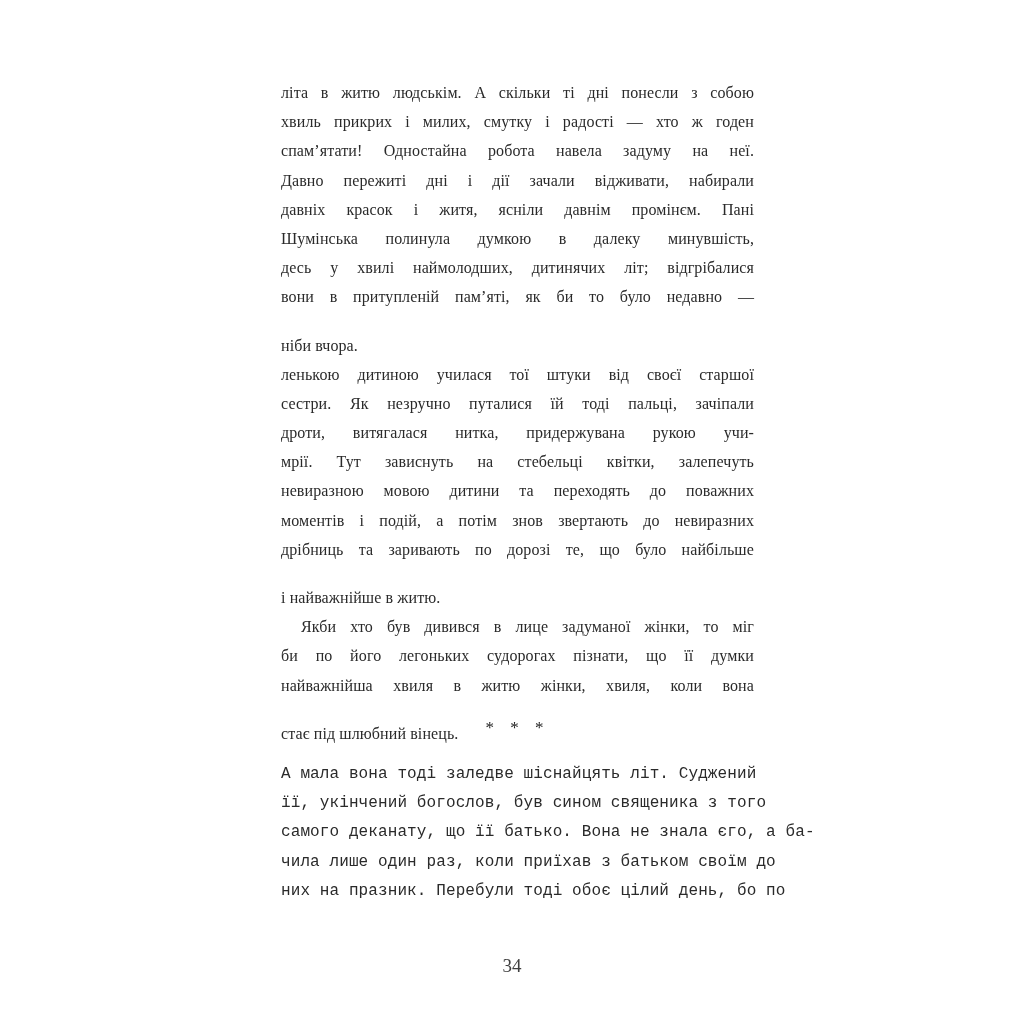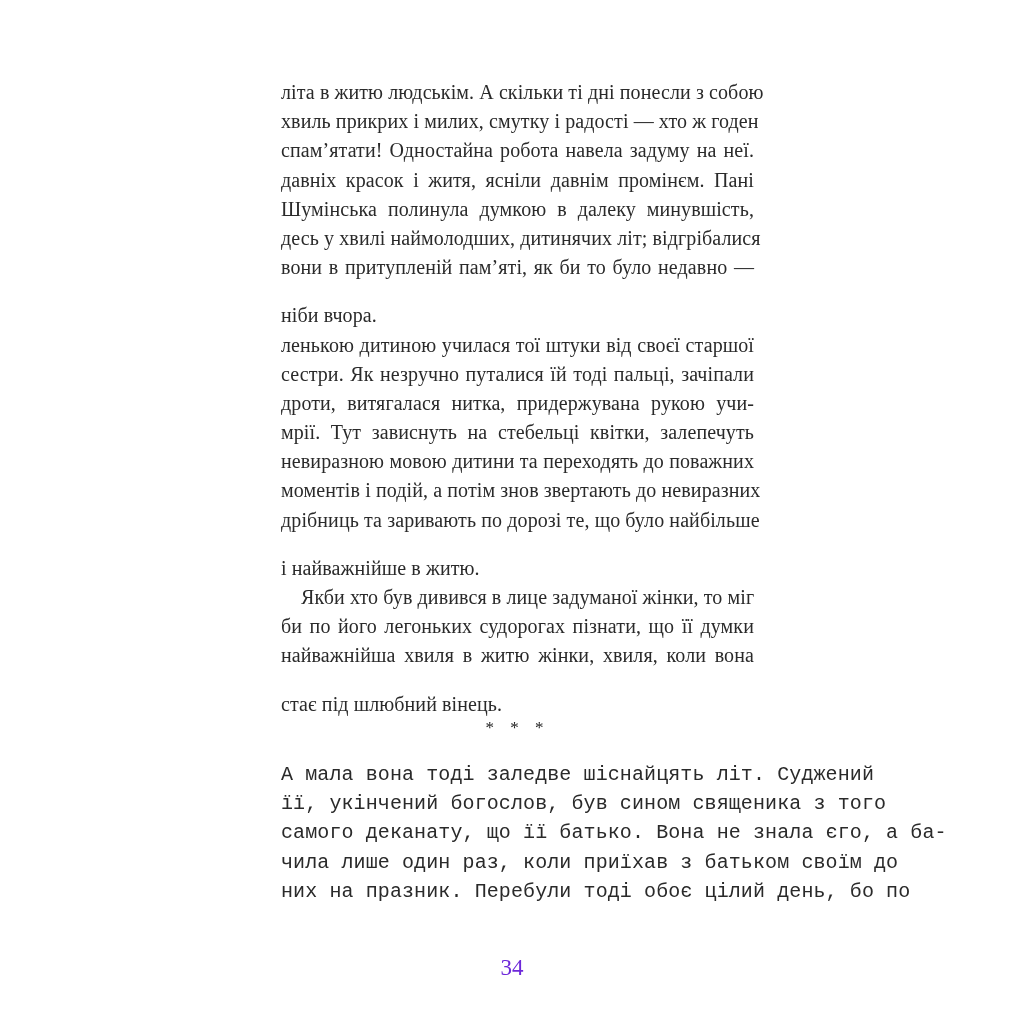--- a/index.html
+++ b/index.html
@@ -3,42 +3,43 @@
 <meta charset="utf-8">
 <style>
   html, body { margin: 0; padding: 0; }
   body {
     width: 1024px; height: 1024px; background: #ffffff; position: relative; overflow: hidden;
     font-family: "Liberation Serif", "DejaVu Serif", serif;
     color: #2a2a2a;
   }
   .page { position: absolute; left: 281px; top: 78px; width: 473px; }
   .line {
-    height: 29.2px; line-height: 29.2px; font-size: 20px; white-space: nowrap;
+    height: 29.2px; line-height: 29.2px; font-size: 16px; white-space: nowrap;
     text-align: justify; text-align-last: justify; letter-spacing: 0.1px;
   }
   .line.indent { padding-left: 20px; }
   .line.last { text-align-last: left; margin-top: 19px; }
   .sep {
     position: absolute; left: 281px; width: 473px; top: 718px; height: 26px;
     text-align: center; font-size: 17px; letter-spacing: 6px; color: #222;
   }
   .page2 { position: absolute; left: 281px; top: 760px; width: 473px; font-family: Liberation Mono, monospace; }
   .pagenum {
     position: absolute; top: 955px; left: 0; width: 1024px; text-align: center;
-    font-size: 23px; color: #6d28d9;
+    font-size: 19px; color: #404040;
   }
 </style>
 </head>
 <body>
 
 <div class="page" id="block1">
     <div class="line">літа в житю людськім. А скільки ті дні понесли з собою</div>
     <div class="line">хвиль прикрих і милих, смутку і радості — хто ж годен</div>
     <div class="line">спам’ятати! Одностайна робота навела задуму на неї.</div>
+    <div class="line">Давно пережиті дні і дії зачали відживати, набирали</div>
     <div class="line">давніх красок і житя, ясніли давнім промінєм. Пані</div>
     <div class="line">Шумінська полинула думкою в далеку минувшість,</div>
     <div class="line">десь у хвилі наймолодших, дитинячих літ; відгрібалися</div>
     <div class="line">вони в притупленій пам’яті, як би то було недавно —</div>
     <div class="line last">ніби вчора.</div>
     <div class="line">ленькою дитиною училася тої штуки від своєї старшої</div>
     <div class="line">сестри. Як незручно путалися їй тоді пальці, зачіпали</div>
     <div class="line">дроти, витягалася нитка, придержувана рукою учи-</div>
     <div class="line">мрії. Тут зависнуть на стебельці квітки, залепечуть</div>
     <div class="line">невиразною мовою дитини та переходять до поважних</div>

